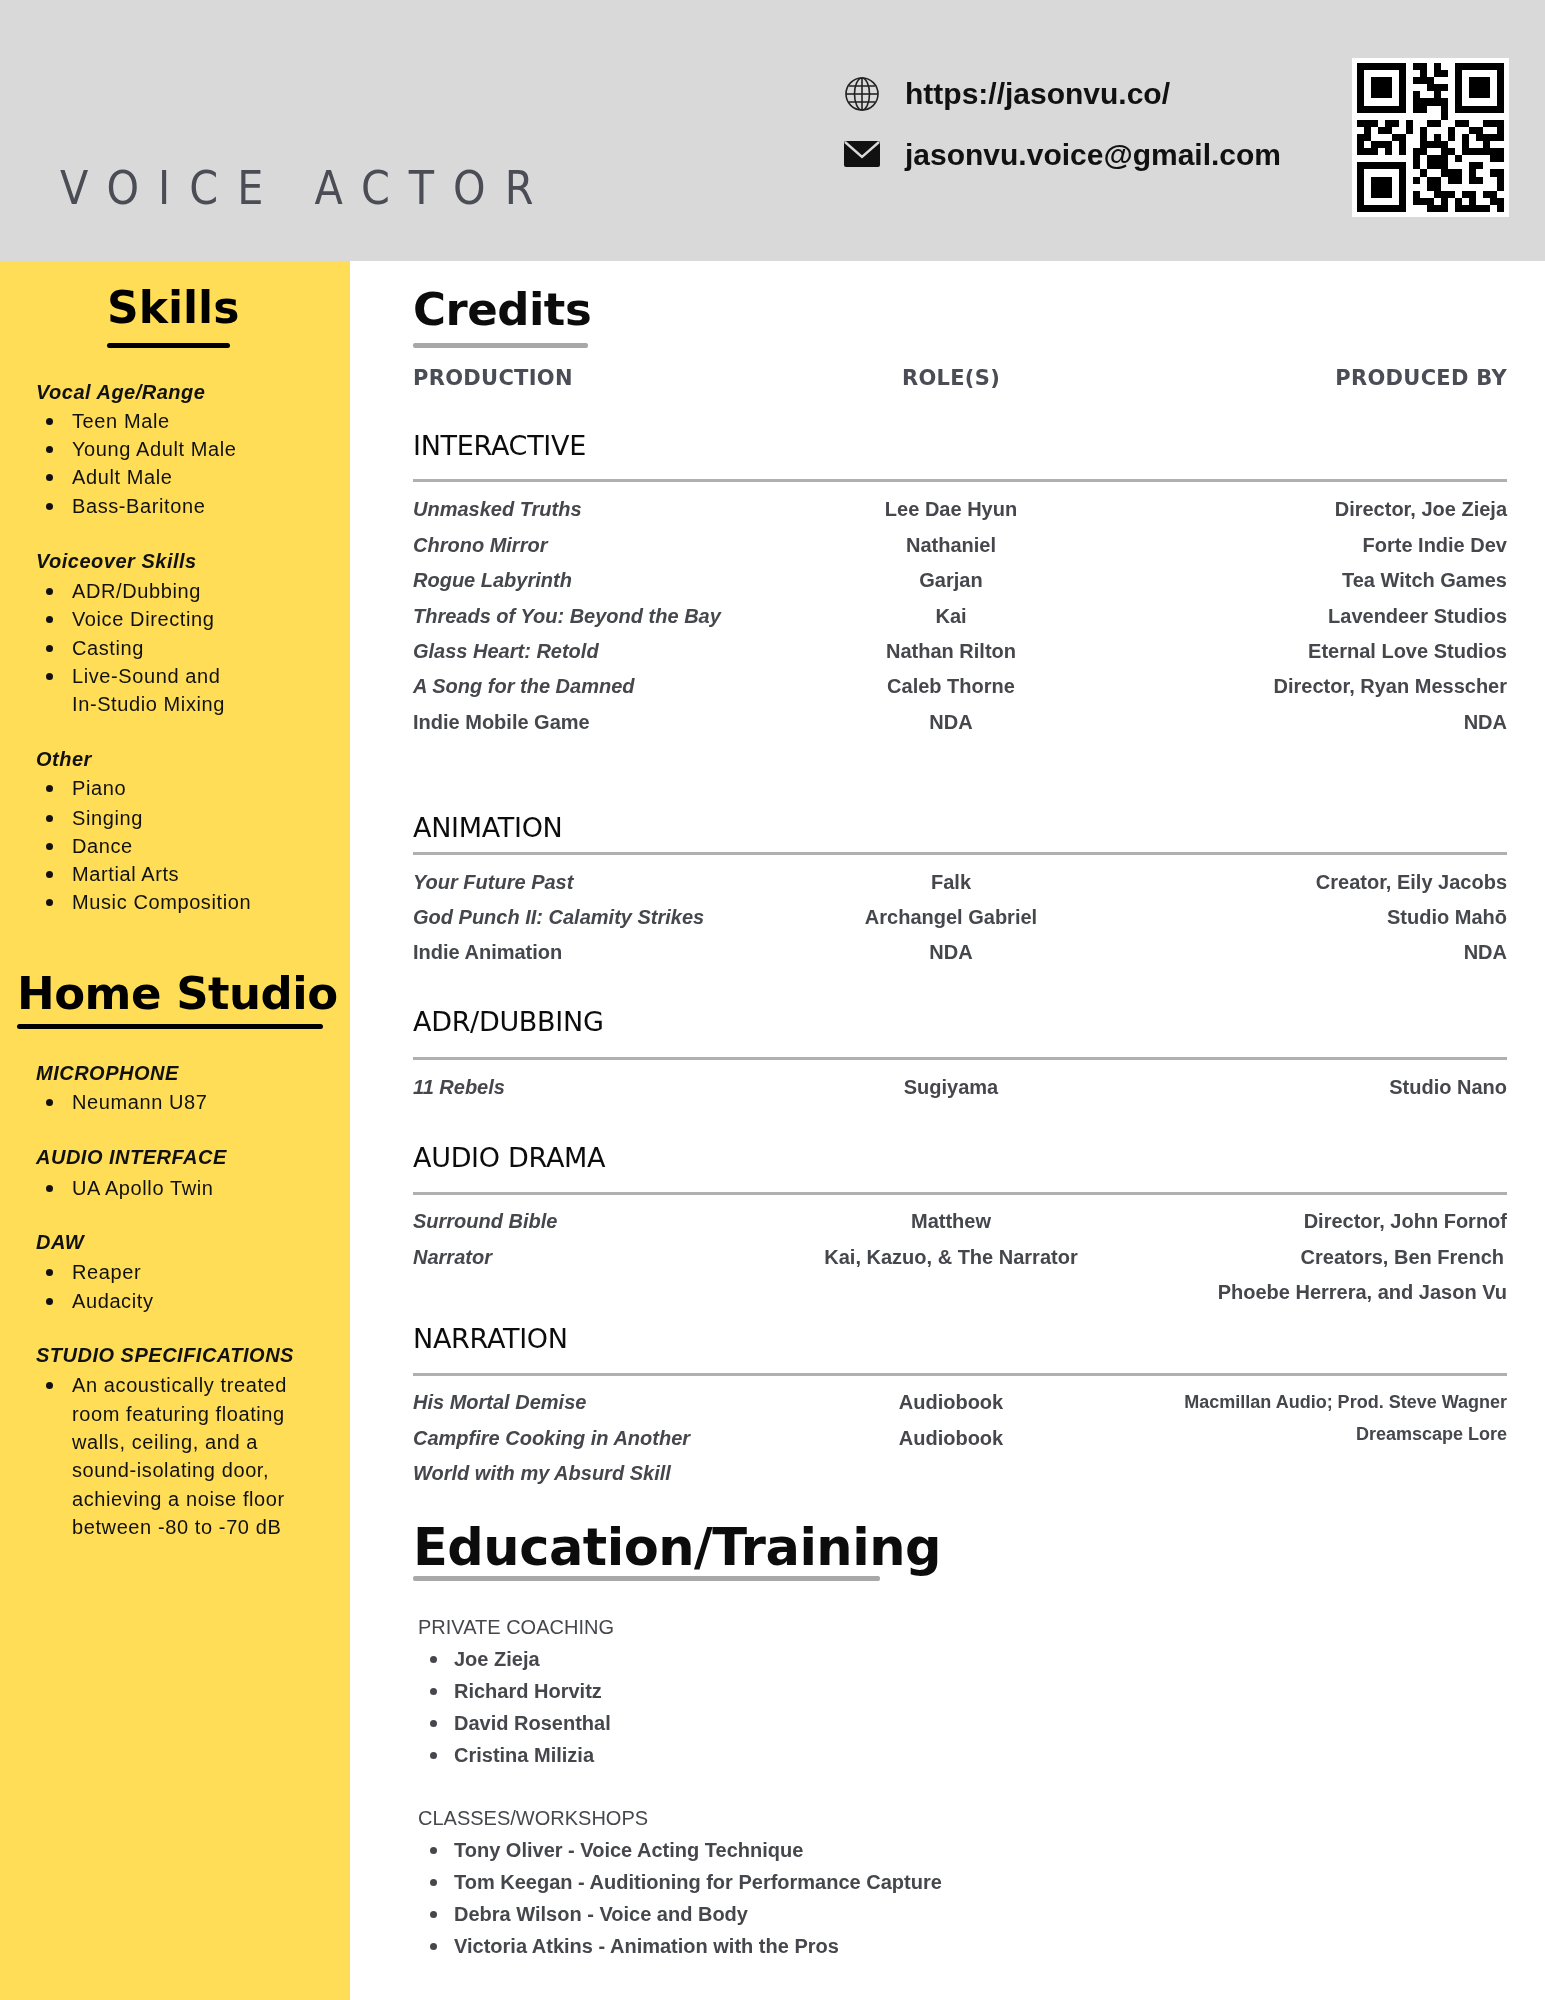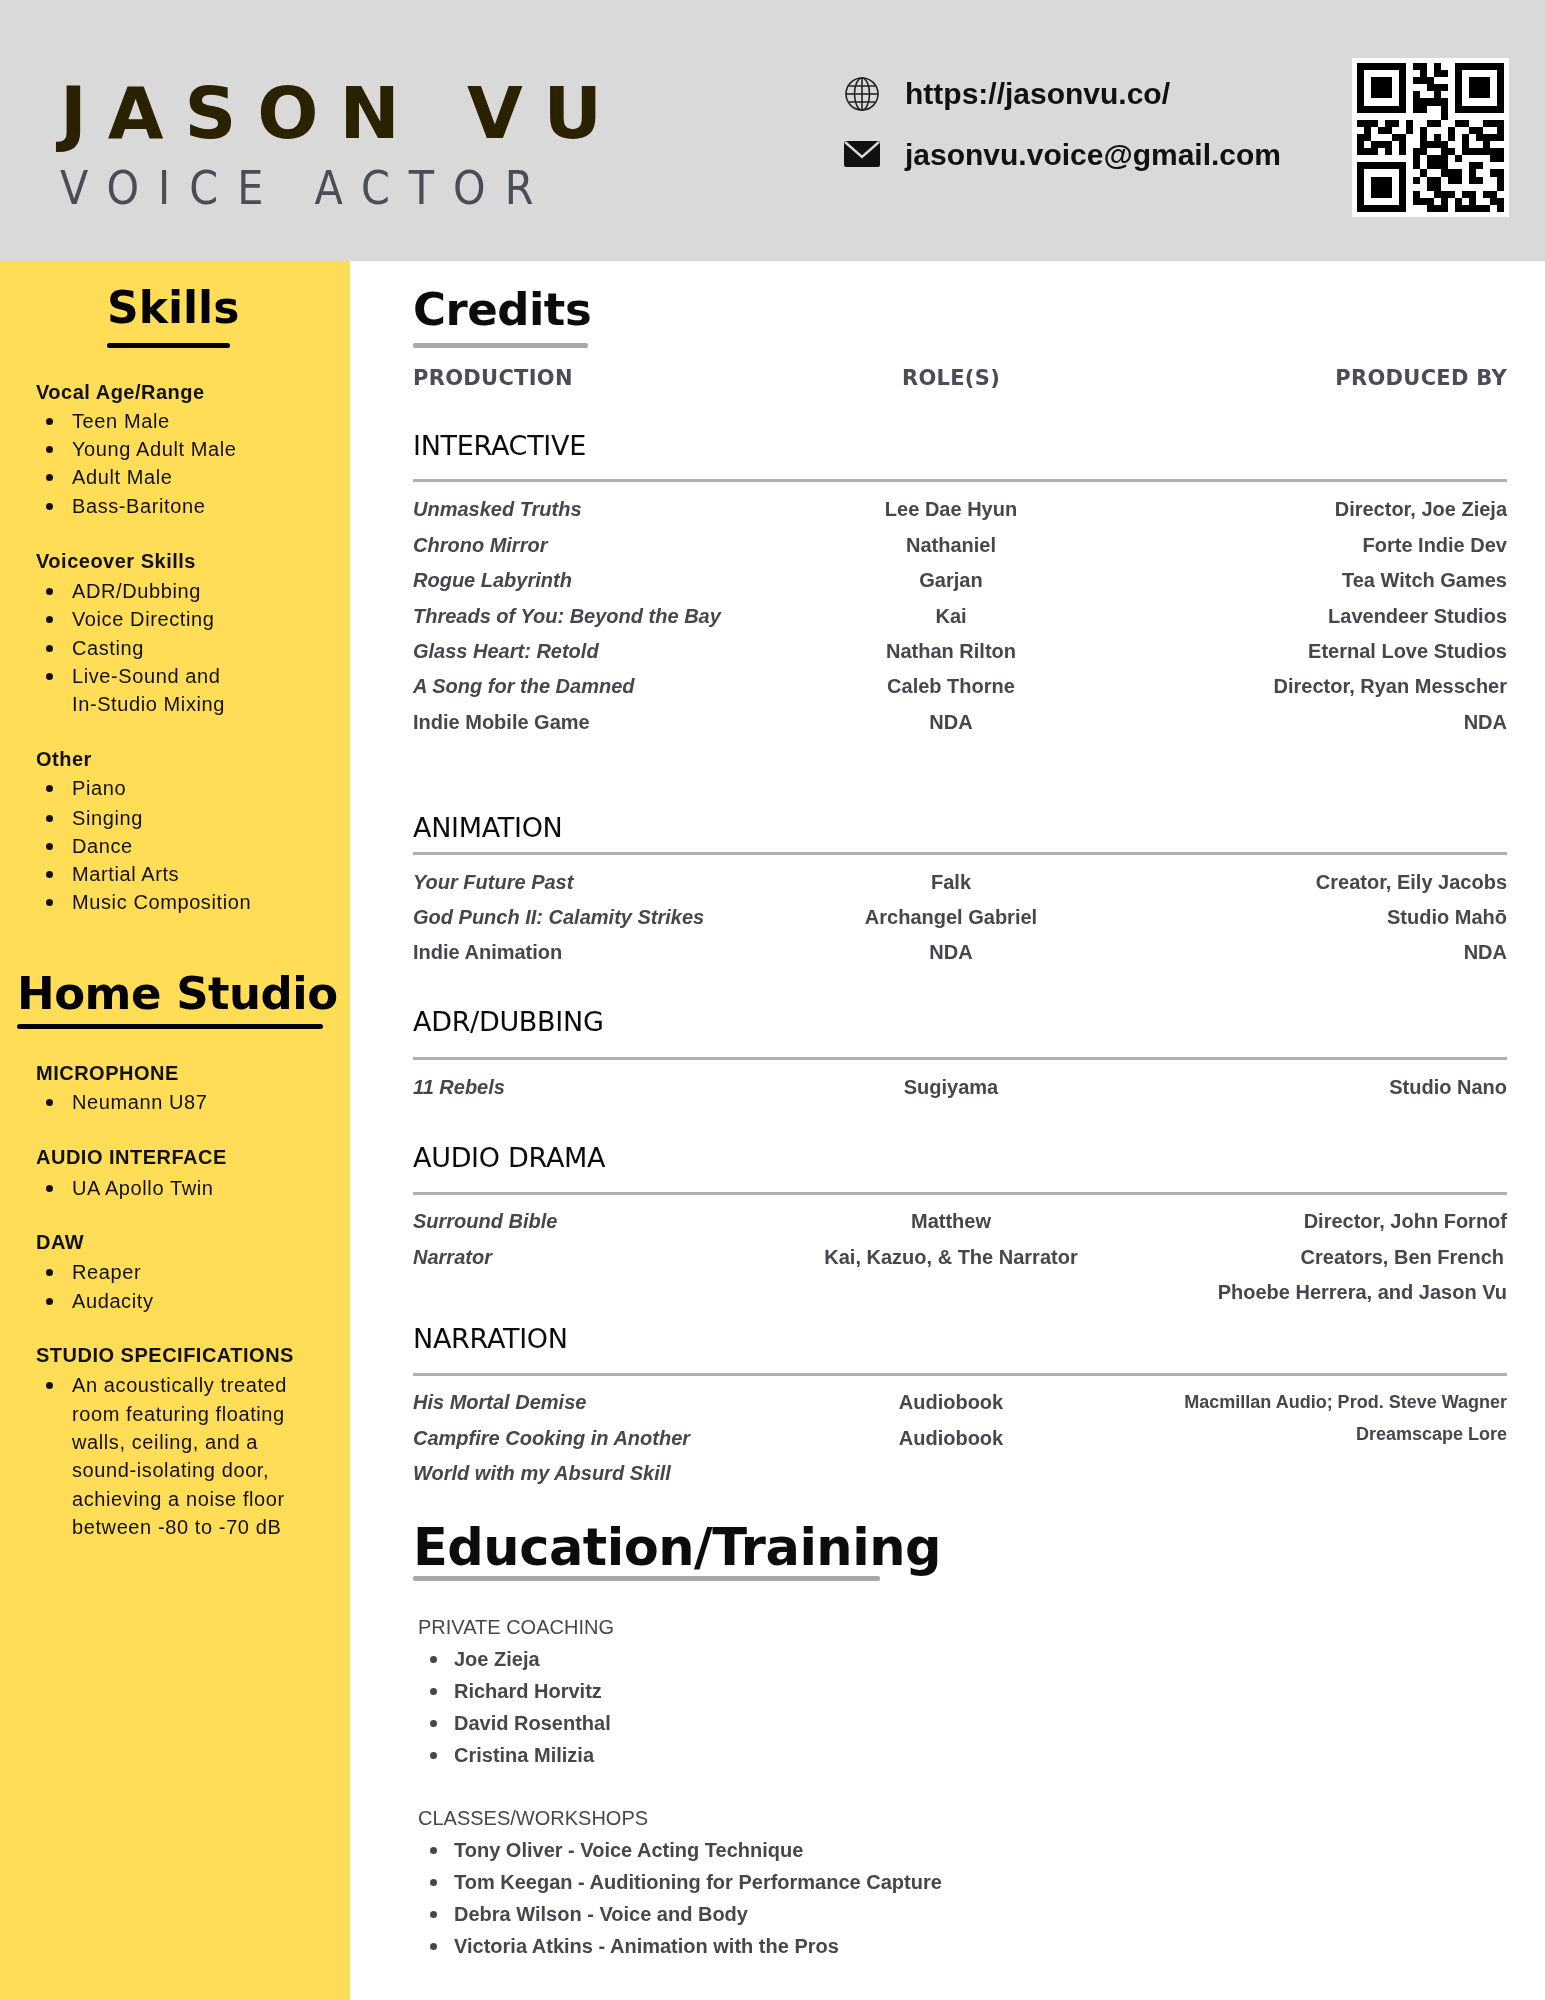--- a/index.html
+++ b/index.html
@@ -11,21 +11,21 @@
   .title { position: absolute; left: 60px; top: 160px; font-family: "DejaVu Sans", sans-serif; font-weight: normal; font-size: 46px; line-height: 56px; letter-spacing: 19px; color: #4a4d55; white-space: nowrap; font-stretch: condensed; }
   .contact-row { position: absolute; left: 843px; height: 40px; display: flex; align-items: center; }
   .contact-row .icon { width: 38px; height: 38px; display: flex; align-items: center; justify-content: center; }
   .contact-row .txt { margin-left: 24px; font-family: "Liberation Sans", sans-serif; font-weight: bold; font-size: 30px; color: #111111; white-space: nowrap; }
   .qr { position: absolute; left: 1352px; top: 58px; width: 157px; height: 159px; background: #ffffff; padding: 5px; }
   .qr svg { width: 147px; height: 149px; display: block; }
 
   .sidebar { position: absolute; left: 0; top: 261px; width: 350px; height: 1739px; background: #ffdd57; }
   .sb-heading { position: absolute; font-family: "DejaVu Sans", sans-serif; font-weight: bold; color: #000; white-space: nowrap; }
   .sb-rule { position: absolute; height: 5px; background: #000; border-radius: 3px; }
-  .sb-cat { position: absolute; left: 36px; font-family: "Liberation Sans", sans-serif; font-weight: bold; font-size: 20px; color: #111; letter-spacing: 0.5px; white-space: nowrap; }
+  .sb-cat { position: absolute; left: 36px; font-family: "Liberation Sans", sans-serif; font-weight: bold; font-size: 20px; color: #111; letter-spacing: 0.5px; white-space: nowrap; font-style: italic; }
   .sb-item { position: absolute; left: 72px; font-family: "Liberation Sans", sans-serif; font-size: 20px; color: #111; letter-spacing: 0.6px; white-space: nowrap; line-height: 28px; }
   .sb-bullet { position: absolute; left: 46px; width: 7px; height: 7px; border-radius: 50%; background: #111; }
 
   .main-heading { position: absolute; left: 413px; font-family: "DejaVu Sans", sans-serif; font-weight: bold; color: #0c0c0c; white-space: nowrap; letter-spacing: -0.5px; }
   .main-rule { position: absolute; left: 413px; height: 5px; background: #a8a8a8; border-radius: 2px; }
   .col-head { position: absolute; top: 366px; font-family: "DejaVu Sans", sans-serif; font-weight: bold; font-size: 21px; color: #4a4d55; white-space: nowrap; letter-spacing: 0.3px; }
   .cat-head { position: absolute; left: 413px; font-family: "DejaVu Sans", sans-serif; font-size: 27px; color: #0c0c0c; white-space: nowrap; font-weight: 500; letter-spacing: -0.3px; }
   .cat-rule { position: absolute; left: 413px; width: 1094px; height: 3px; background: #b0b0b0; }
   .cell { position: absolute; font-family: "Liberation Sans", sans-serif; font-weight: bold; font-size: 20px; line-height: 24px; color: #45474d; white-space: nowrap; }
   .cell.prod { left: 413px; }
@@ -35,21 +35,20 @@
   .cell.by.small { font-size: 18px; }
 
   .edu-cat { position: absolute; left: 418px; font-family: "Liberation Sans", sans-serif; font-size: 20px; color: #45474d; white-space: nowrap; }
   .edu-item { position: absolute; left: 454px; font-family: "Liberation Sans", sans-serif; font-weight: bold; font-size: 20px; color: #45474d; white-space: nowrap; line-height: 24px; }
   .edu-bullet { position: absolute; left: 430px; width: 7px; height: 7px; border-radius: 50%; background: #45474d; }
 </style>
 </head>
 <body>
 
 <div class="header">
-  <div class="name">JASON VU</div>
   <div class="title">VOICE ACTOR</div>
 
   <div class="contact-row" style="top:135px;">
     <span class="icon">
       <svg width="36" height="28" viewBox="0 0 36 28">
         <rect x="0" y="0" width="36" height="26" rx="2" fill="#111"></rect>
         <path d="M1 1 L18 16 L35 1" fill="none" stroke="#d9d9d9" stroke-width="2.4"></path>
       </svg>
     </span>
     <span class="txt">jasonvu.voice@gmail.com</span>

